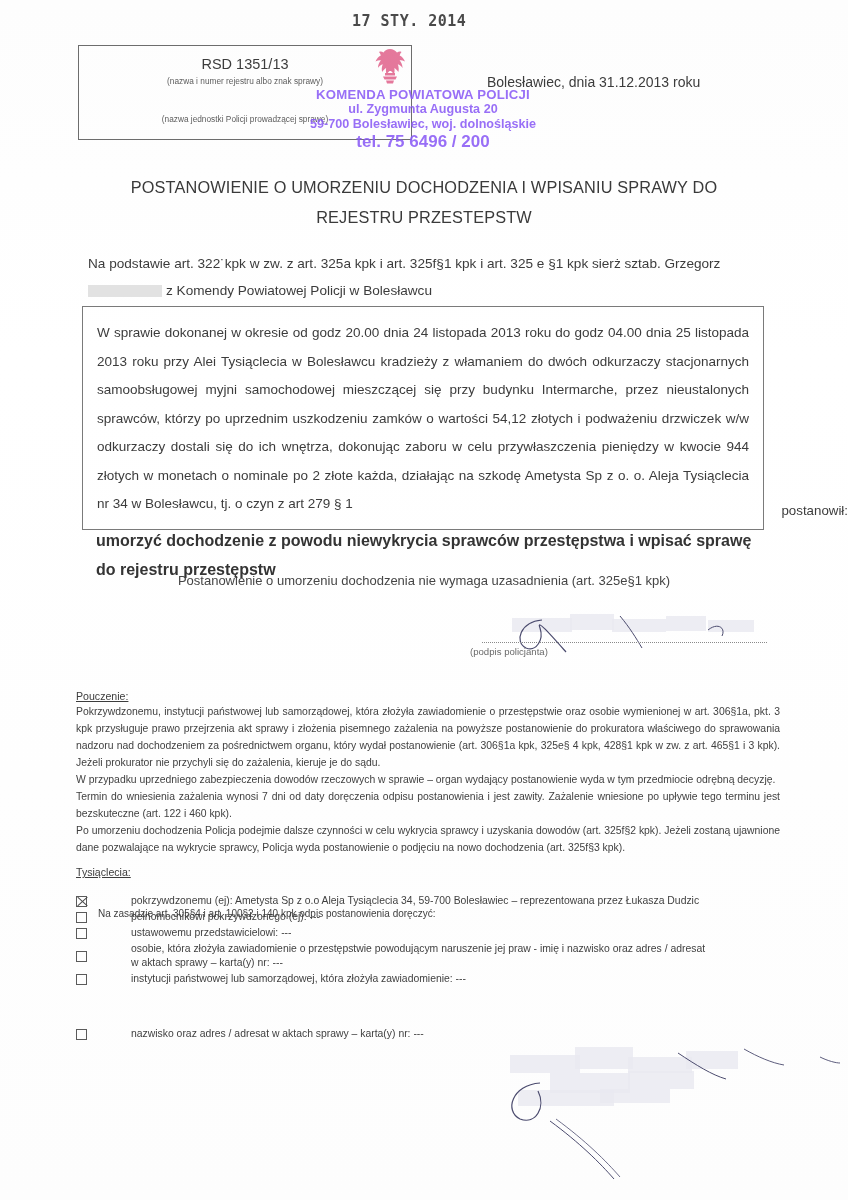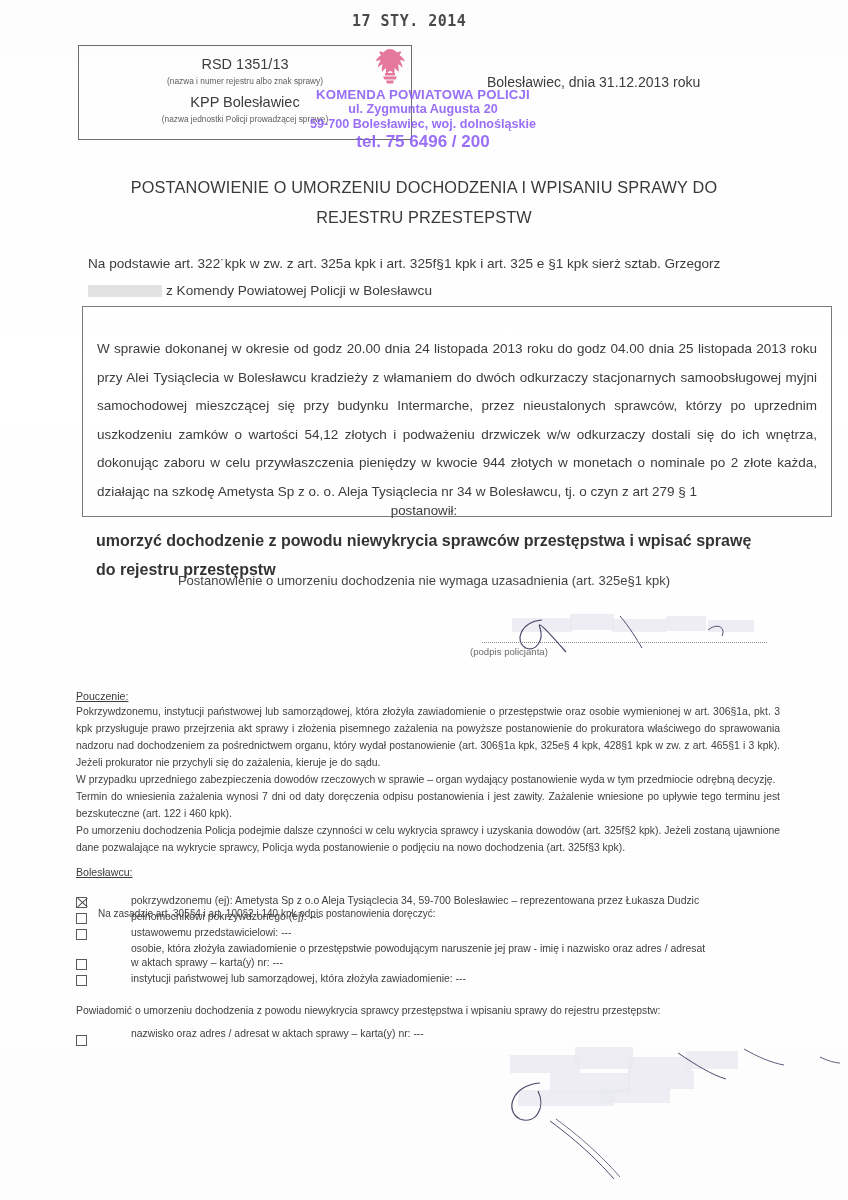--- a/index.html
+++ b/index.html
@@ -174,39 +174,39 @@
     background: #e2e2e2;
     vertical-align: middle;
     margin-right: 4px;
   }
 
   
   #case-box {
     position: absolute;
     left: 82px;
     top: 306px;
-    width: 750px;
+    width: 682px;
     min-height: 178px;
     border: 1.1px solid #7a7a7a;
     box-sizing: border-box;
-    padding: 28px 14px 10px 14px;
+    padding: 12px 14px 10px 14px;
   }
   #case-text {
     font-size: 13.5px;
     line-height: 28.5px;
     text-align: justify;
     color: #3c3c3c;
     text-justify: inter-word;
   }
 
   
   #postanowil {
     position: absolute;
     left: 0; top: 503px; width: 848px;
-    text-align: center;
+    text-align: right;
     font-size: 13.3px;
     color: #3c3c3c;
   }
   #decision-main {
     position: absolute;
     left: 96px;
     top: 526px;
     width: 660px;
     font-size: 16px;
     font-weight: bold;
@@ -295,21 +295,21 @@
   }
   #checklist {
     position: absolute;
     left: 76px;
     top: 894px;
     width: 706px;
   }
   .chk-row {
     position: relative;
     display: flex;
-    align-items: flex-end;
+    align-items: center;
     margin-bottom: 2px;
   }
   .chk-box {
     position: relative;
     flex: 0 0 auto;
     width: 11px;
     height: 11px;
     border: 1px solid #5a5a5a;
     box-sizing: border-box;
     margin-top: 1px;
@@ -368,21 +368,20 @@
 <body>
 
 <div id="page">
   <div id="scan-tint"></div>
 
   <div id="date-stamp">17 STY. 2014</div>
 
   <div id="header-box">
     <div class="hdr-line1">RSD 1351/13</div>
     <div class="hdr-sub1">(nazwa i numer rejestru albo znak sprawy)</div>
-    <div class="hdr-line2">KPP Bolesławiec</div>
     <div class="hdr-sub2">(nazwa jednostki Policji prowadzącej sprawę)</div>
   </div>
 
   <div id="place-date">Bolesławiec, dnia  31.12.2013 roku</div>
 
   <div id="police-stamp">
     <svg class="eagle" viewBox="0 0 48 44">
       <g fill="#d9346a" opacity="0.8">
         <path d="M24 2 c-3 0-5 1.5-6.5 3.5 -1.5-1-3-1.2-4.5-0.6 1 1.2 1.6 2.4 1.8 3.6 -2.5 1.2-4.3 3.4-5.3 6 2-1 3.8-1.4 5.4-1.2 -1.8 2.2-2.8 4.8-3 7.6 1.6-1.8 3.2-3 4.8-3.6 -1 2.6-1.2 5.2-0.6 7.8 1.2-2 2.6-3.4 4-4.2 -0.4 2.4-0.2 4.6 0.6 6.6 0.8-1.6 1.8-2.8 2.8-3.6 l1.5 0 c1 0.8 2 2 2.8 3.6 0.8-2 1-4.2 0.6-6.6 1.4 0.8 2.8 2.2 4 4.2 0.6-2.6 0.4-5.2-0.6-7.8 1.6 0.6 3.2 1.8 4.8 3.6 -0.2-2.8-1.2-5.4-3-7.6 1.6-0.2 3.4 0.2 5.4 1.2 -1-2.6-2.8-4.8-5.3-6 0.2-1.2 0.8-2.4 1.8-3.6 -1.5-0.6-3-0.4-4.5 0.6 C29 3.5 27 2 24 2 z"></path>
         <path d="M19 26 l10 0 0 2.5 -10 0 z"></path>
@@ -430,21 +429,21 @@
   </div>
 
   <div id="pouczenie-head">Pouczenie:</div>
   <div id="pouczenie-body">
     <p>Pokrzywdzonemu, instytucji państwowej lub samorządowej, która złożyła zawiadomienie o przestępstwie oraz osobie wymienionej w art. 306§1a, pkt. 3 kpk przysługuje prawo przejrzenia akt sprawy i złożenia pisemnego zażalenia na powyższe postanowienie do prokuratora właściwego do sprawowania nadzoru nad dochodzeniem za pośrednictwem organu, który wydał postanowienie (art. 306§1a kpk, 325e§ 4 kpk, 428§1 kpk w zw. z art. 465§1 i 3 kpk). Jeżeli prokurator nie przychyli się do zażalenia, kieruje je do sądu.</p>
     <p>W przypadku uprzedniego zabezpieczenia dowodów rzeczowych w sprawie – organ wydający postanowienie wyda w tym przedmiocie odrębną decyzję.</p>
     <p>Termin do wniesienia zażalenia wynosi 7 dni od daty doręczenia odpisu postanowienia i jest zawity. Zażalenie wniesione po upływie tego terminu jest bezskuteczne (art. 122 i 460 kpk).</p>
     <p>Po umorzeniu dochodzenia Policja podejmie dalsze czynności w celu wykrycia sprawcy i uzyskania dowodów (art. 325f§2 kpk). Jeżeli zostaną ujawnione dane pozwalające na wykrycie sprawcy, Policja wyda postanowienie o podjęciu na nowo dochodzenia (art. 325f§3 kpk).</p>
   </div>
 
-  <div id="zarzadzenie-head">Bolesławcu:</div>
+  <div id="zarzadzenie-head">Tysiąclecia:</div>
   <div id="zarzadzenie-intro">Na zasadzie art. 305§4 i art. 100§2 i 140 kpk odpis postanowienia doręczyć:</div>
 
   <div id="checklist">
     <div class="chk-row">
       <span class="chk-box checked"></span>
       <span class="chk-label">pokrzywdzonemu (ej): Ametysta Sp z o.o  Aleja Tysiąclecia 34, 59-700 Bolesławiec – reprezentowana przez Łukasza Dudzic</span>
     </div>
     <div class="chk-row">
       <span class="chk-box"></span>
       <span class="chk-label">pełnomocnikowi pokrzywdzonego (ej): ---</span>
@@ -459,21 +458,20 @@
         <span>osobie, która złożyła zawiadomienie o przestępstwie powodującym naruszenie jej praw - imię i nazwisko oraz adres / adresat</span>
         <span class="cont">w aktach sprawy – karta(y) nr: ---</span>
       </span>
     </div>
     <div class="chk-row">
       <span class="chk-box"></span>
       <span class="chk-label">instytucji państwowej lub samorządowej, która złożyła zawiadomienie: ---</span>
     </div>
   </div>
 
-  <div id="notify-intro">Powiadomić o umorzeniu dochodzenia z powodu niewykrycia sprawcy przestępstwa i wpisaniu sprawy do rejestru przestępstw:</div>
   <div id="notify-list">
     <div class="chk-row">
       <span class="chk-box"></span>
       <span class="chk-label">
         <span class="cont">nazwisko oraz adres / adresat w aktach sprawy – karta(y) nr: ---</span>
       </span>
     </div>
   </div>
 
   <div id="bottom-sig">

